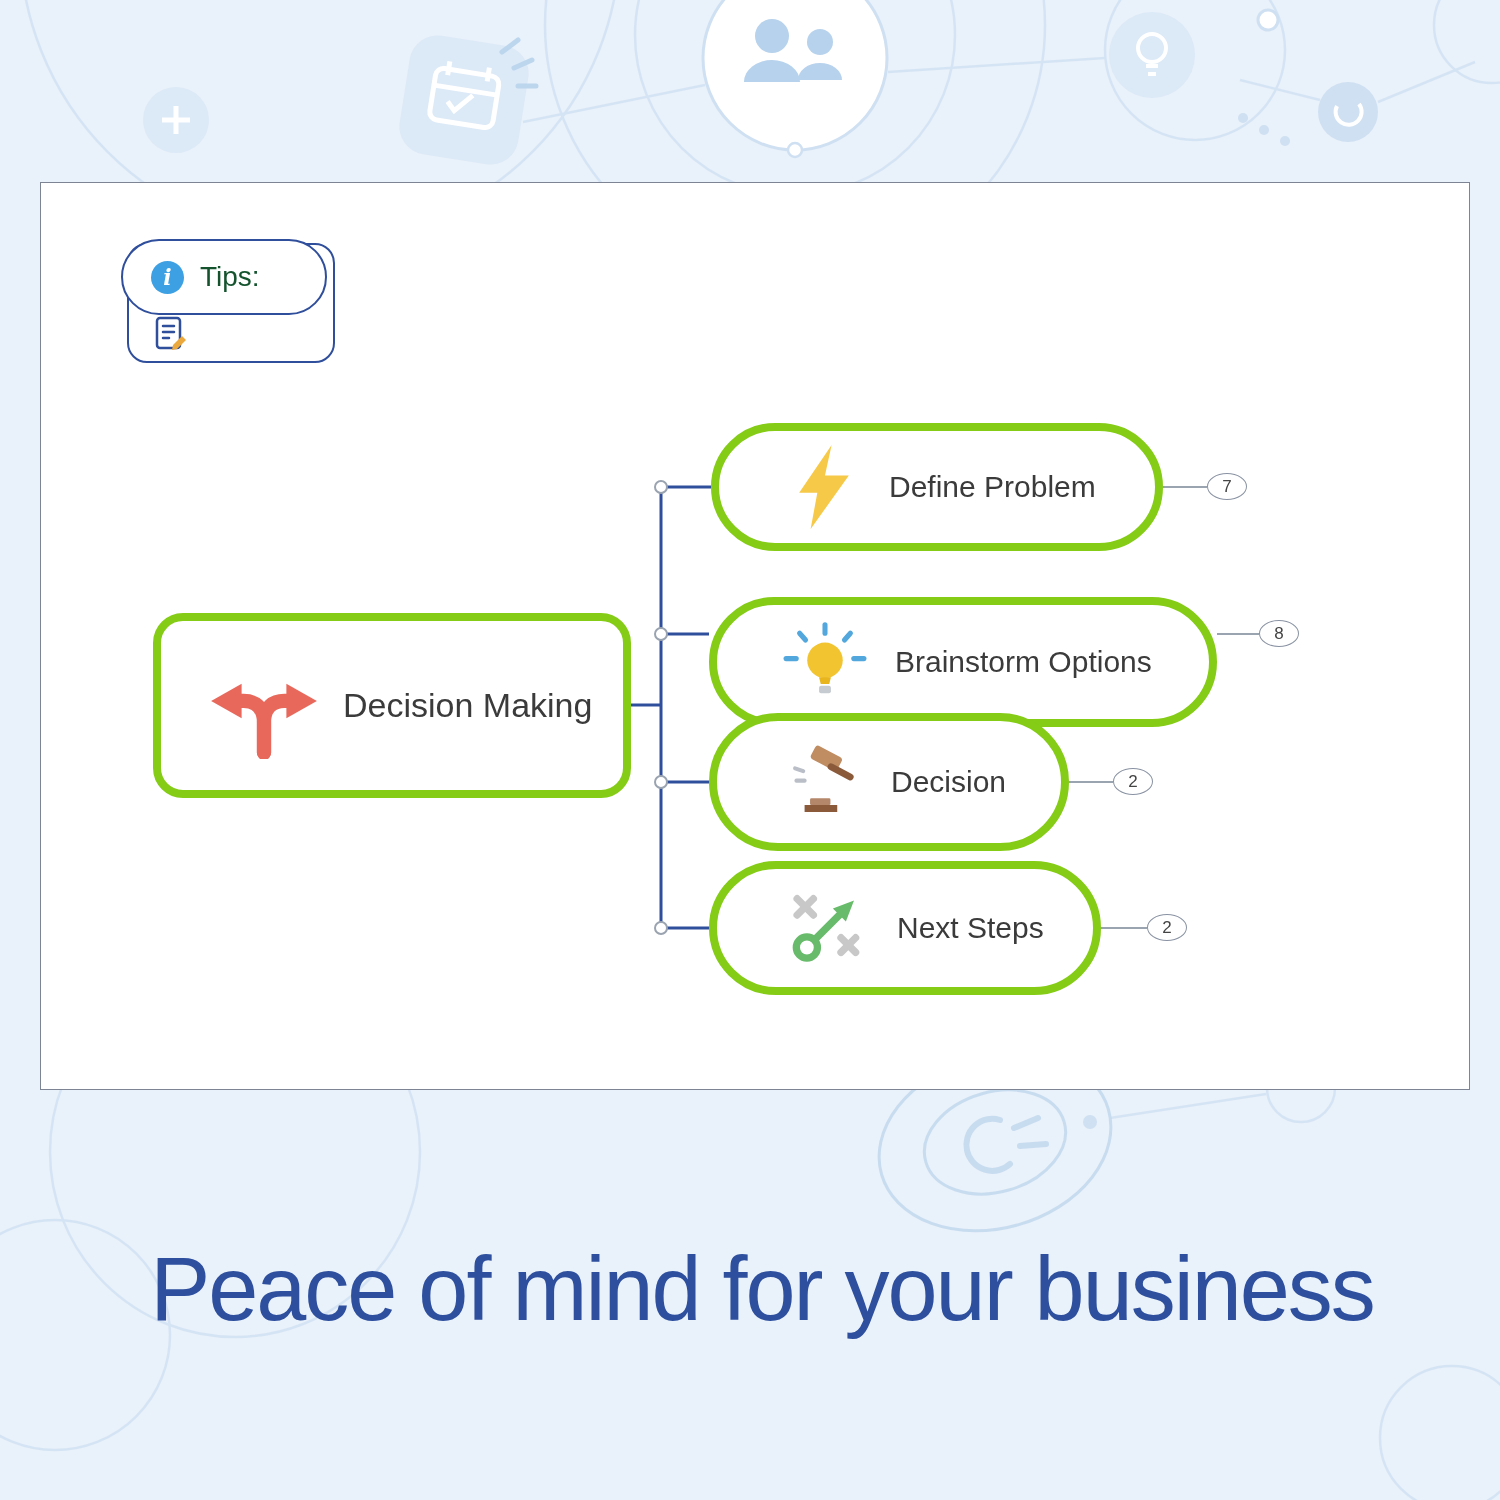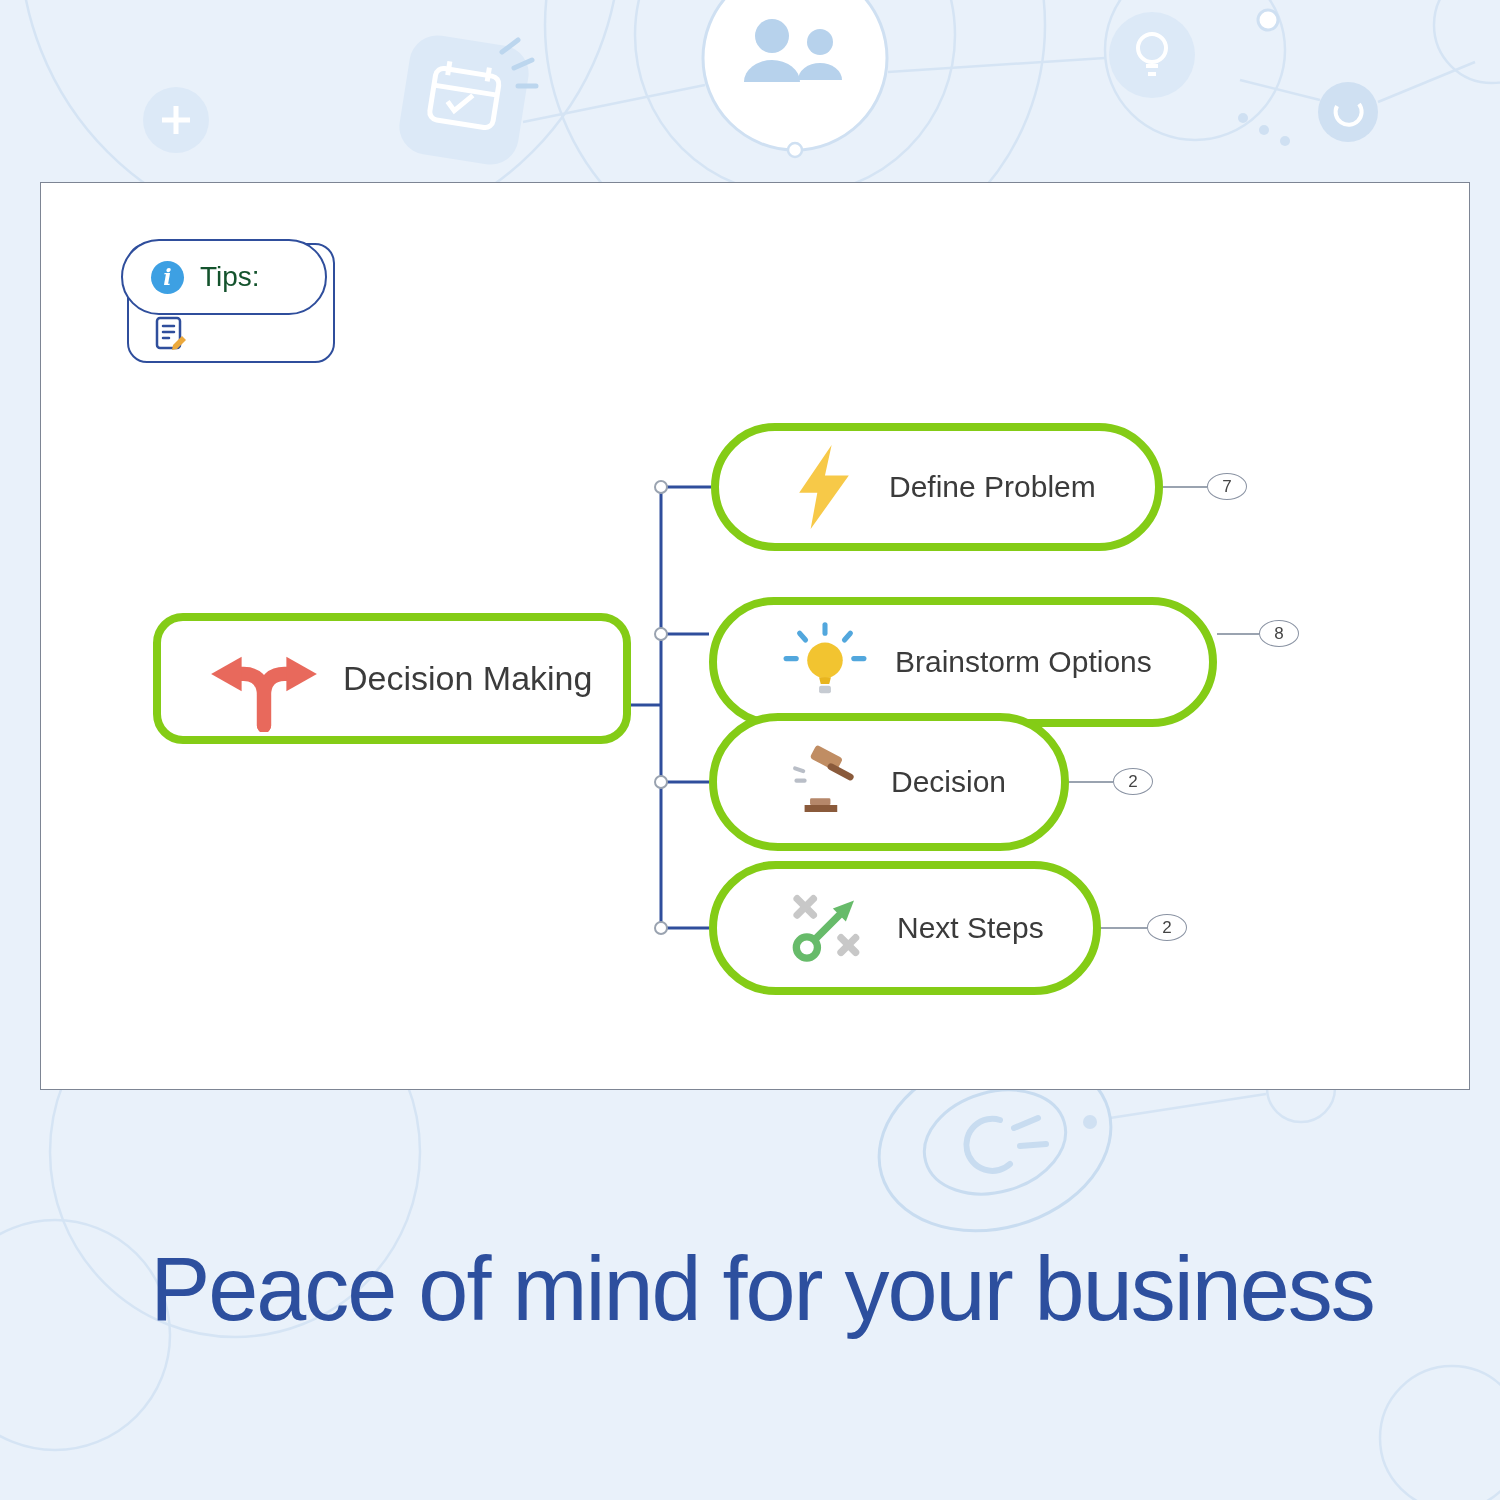--- a/index.html
+++ b/index.html
@@ -20,21 +20,21 @@
   .info-dot{width:33px;height:33px;border-radius:50%;background:#3da0e3;color:#fff;flex:none;
             display:flex;align-items:center;justify-content:center;
             font:italic 700 22px "DejaVu Serif",serif;}
   .tips-label{font-size:28px;color:#14532d;}
   .doc-icon{position:absolute;left:24px;bottom:9px;}
 
   
   .node{position:absolute;background:#fff;border:8px solid #84cc16;box-sizing:border-box;
         display:flex;align-items:center;}
   .node-label{color:#3b3b3b;white-space:nowrap;}
-  .root{left:112px;top:430px;width:478px;height:131px;border-radius:30px;padding-left:42px;gap:18px;}
+  .root{left:112px;top:430px;width:478px;height:185px;border-radius:30px;padding-left:42px;gap:18px;}
   .root .node-label{font-size:34px;}
   .child .node-label{font-size:30px;}
   .c1{left:670px;top:240px;width:452px;height:128px;border-radius:64px;padding-left:76px;gap:36px;}
   .c2{left:668px;top:386px;width:508px;height:130px;border-radius:65px;padding-left:64px;gap:26px;margin-top:28px;}
   .c3{left:668px;top:530px;width:360px;height:138px;border-radius:69px;padding-left:74px;gap:32px;}
   .c4{left:668px;top:678px;width:392px;height:134px;border-radius:67px;padding-left:70px;gap:28px;}
 
   .connectors{position:absolute;left:0;top:0;pointer-events:none;}
 
   .badge{position:absolute;width:40px;height:27px;background:#fff;border:1.5px solid #8a93a3;

